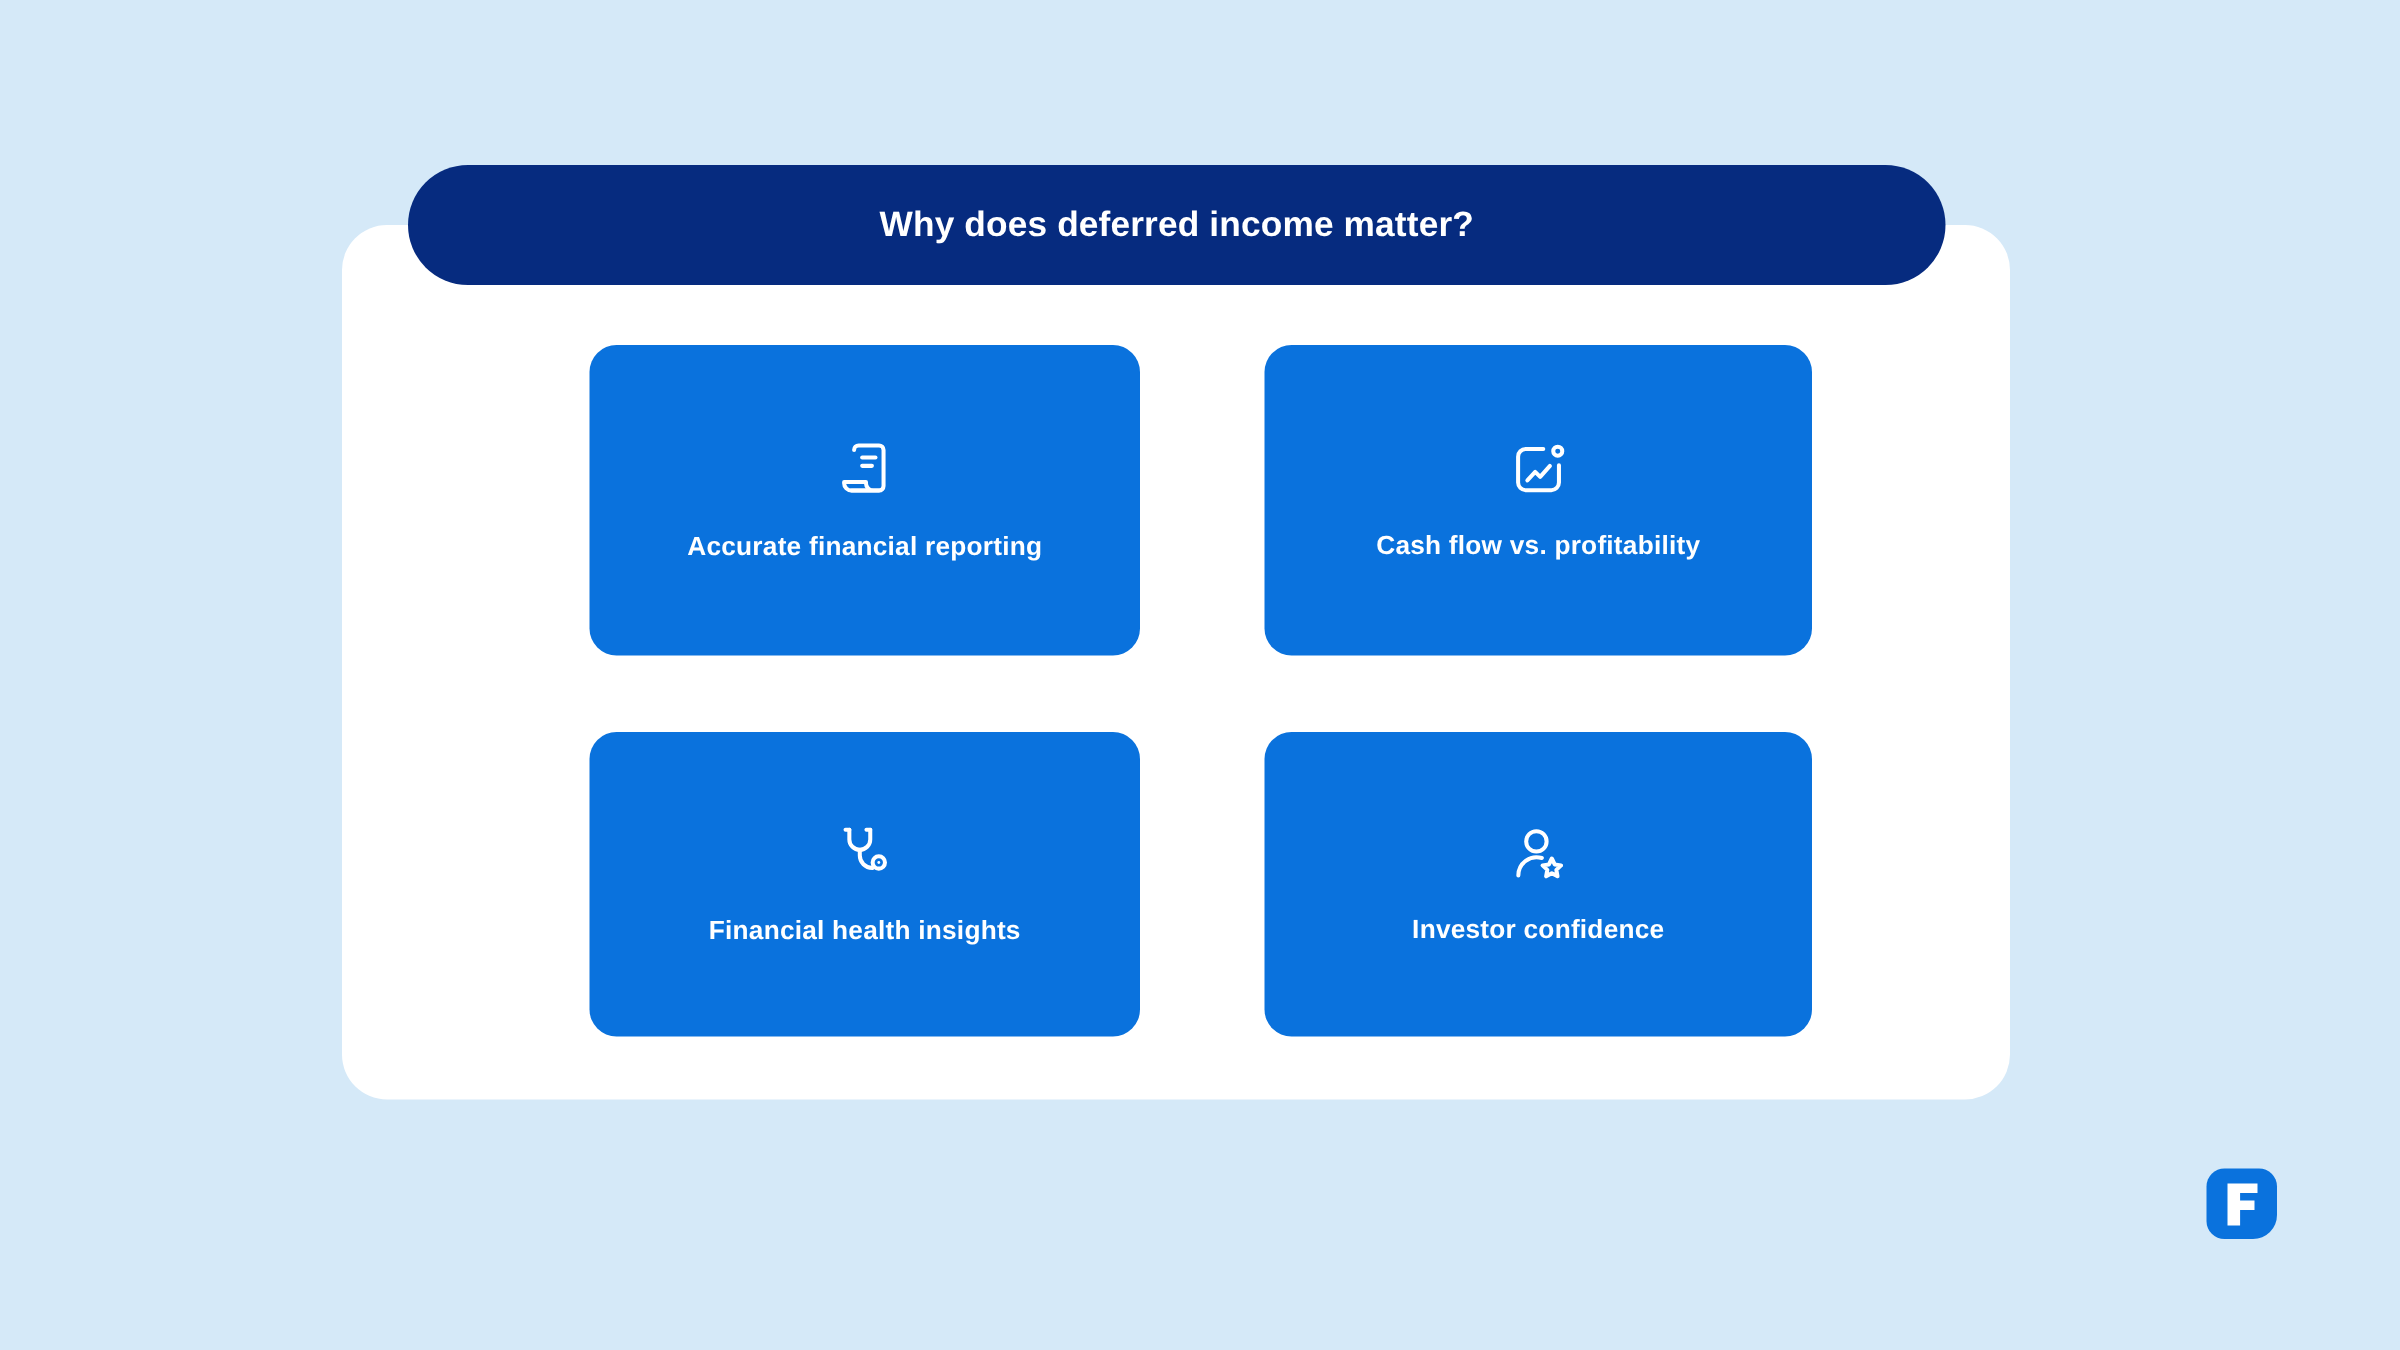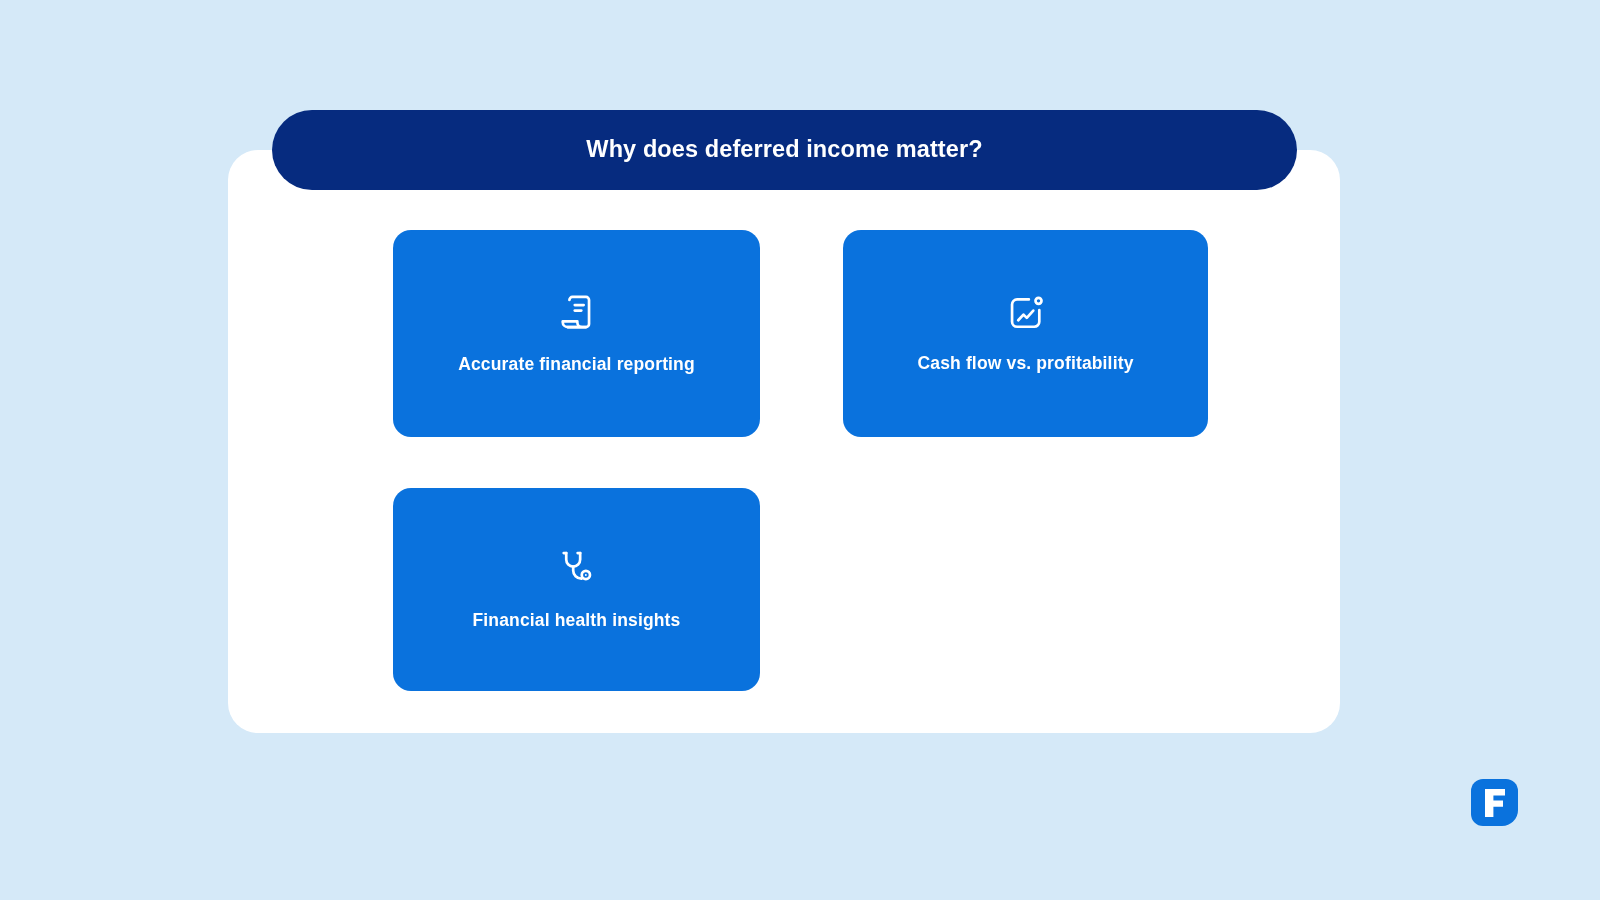--- a/index.html
+++ b/index.html
@@ -174,20 +174,30 @@
           <path d="M5.2 2.6H3.6"></path>
           <path d="M14 2.6h-1.6"></path>
           <path d="M9.6 11.1v2.4a5.2 5.2 0 0 0 5.2 5.2h0.2"></path>
           <circle cx="17.6" cy="16.4" r="2.6"></circle>
           <circle cx="17.6" cy="16.4" r="0.6" fill="#ffffff" stroke="none"></circle>
         </svg>
       </span>
       <span class="card-label">Financial health insights</span>
     </div>
 
+    <div class="card row2">
+      <span class="card-icon">
+        <svg viewBox="0 0 24 24" fill="none" stroke="#ffffff" stroke-width="1.7" stroke-linecap="round" stroke-linejoin="round">
+          <circle cx="10.9" cy="6.9" r="4.3"></circle>
+          <path d="M3.3 21.3a7.7 7.7 0 0 1 9.9-7.4"></path>
+          <path d="M17.4 14.1l1.2 2.5 2.7 0.4-2 1.9 0.5 2.7-2.4-1.3-2.4 1.3 0.5-2.7-2-1.9 2.7-0.4z"></path>
+        </svg>
+      </span>
+      <span class="card-label">Investor confidence</span>
+    </div>
 
   </div>
 
   <div class="brand-logo">
     <svg width="28" height="30" viewBox="0 0 28 30">
       <path d="M4 1 h20 a0 0 0 0 1 0 0 v6.4 a0 0 0 0 1 0 0 h-11.6 v5.0 h9.6 v6.3 h-9.6 v10.3 h-8.4 v-10.3 z" fill="#ffffff"></path>
     </svg>
   </div>
 
 </div>

